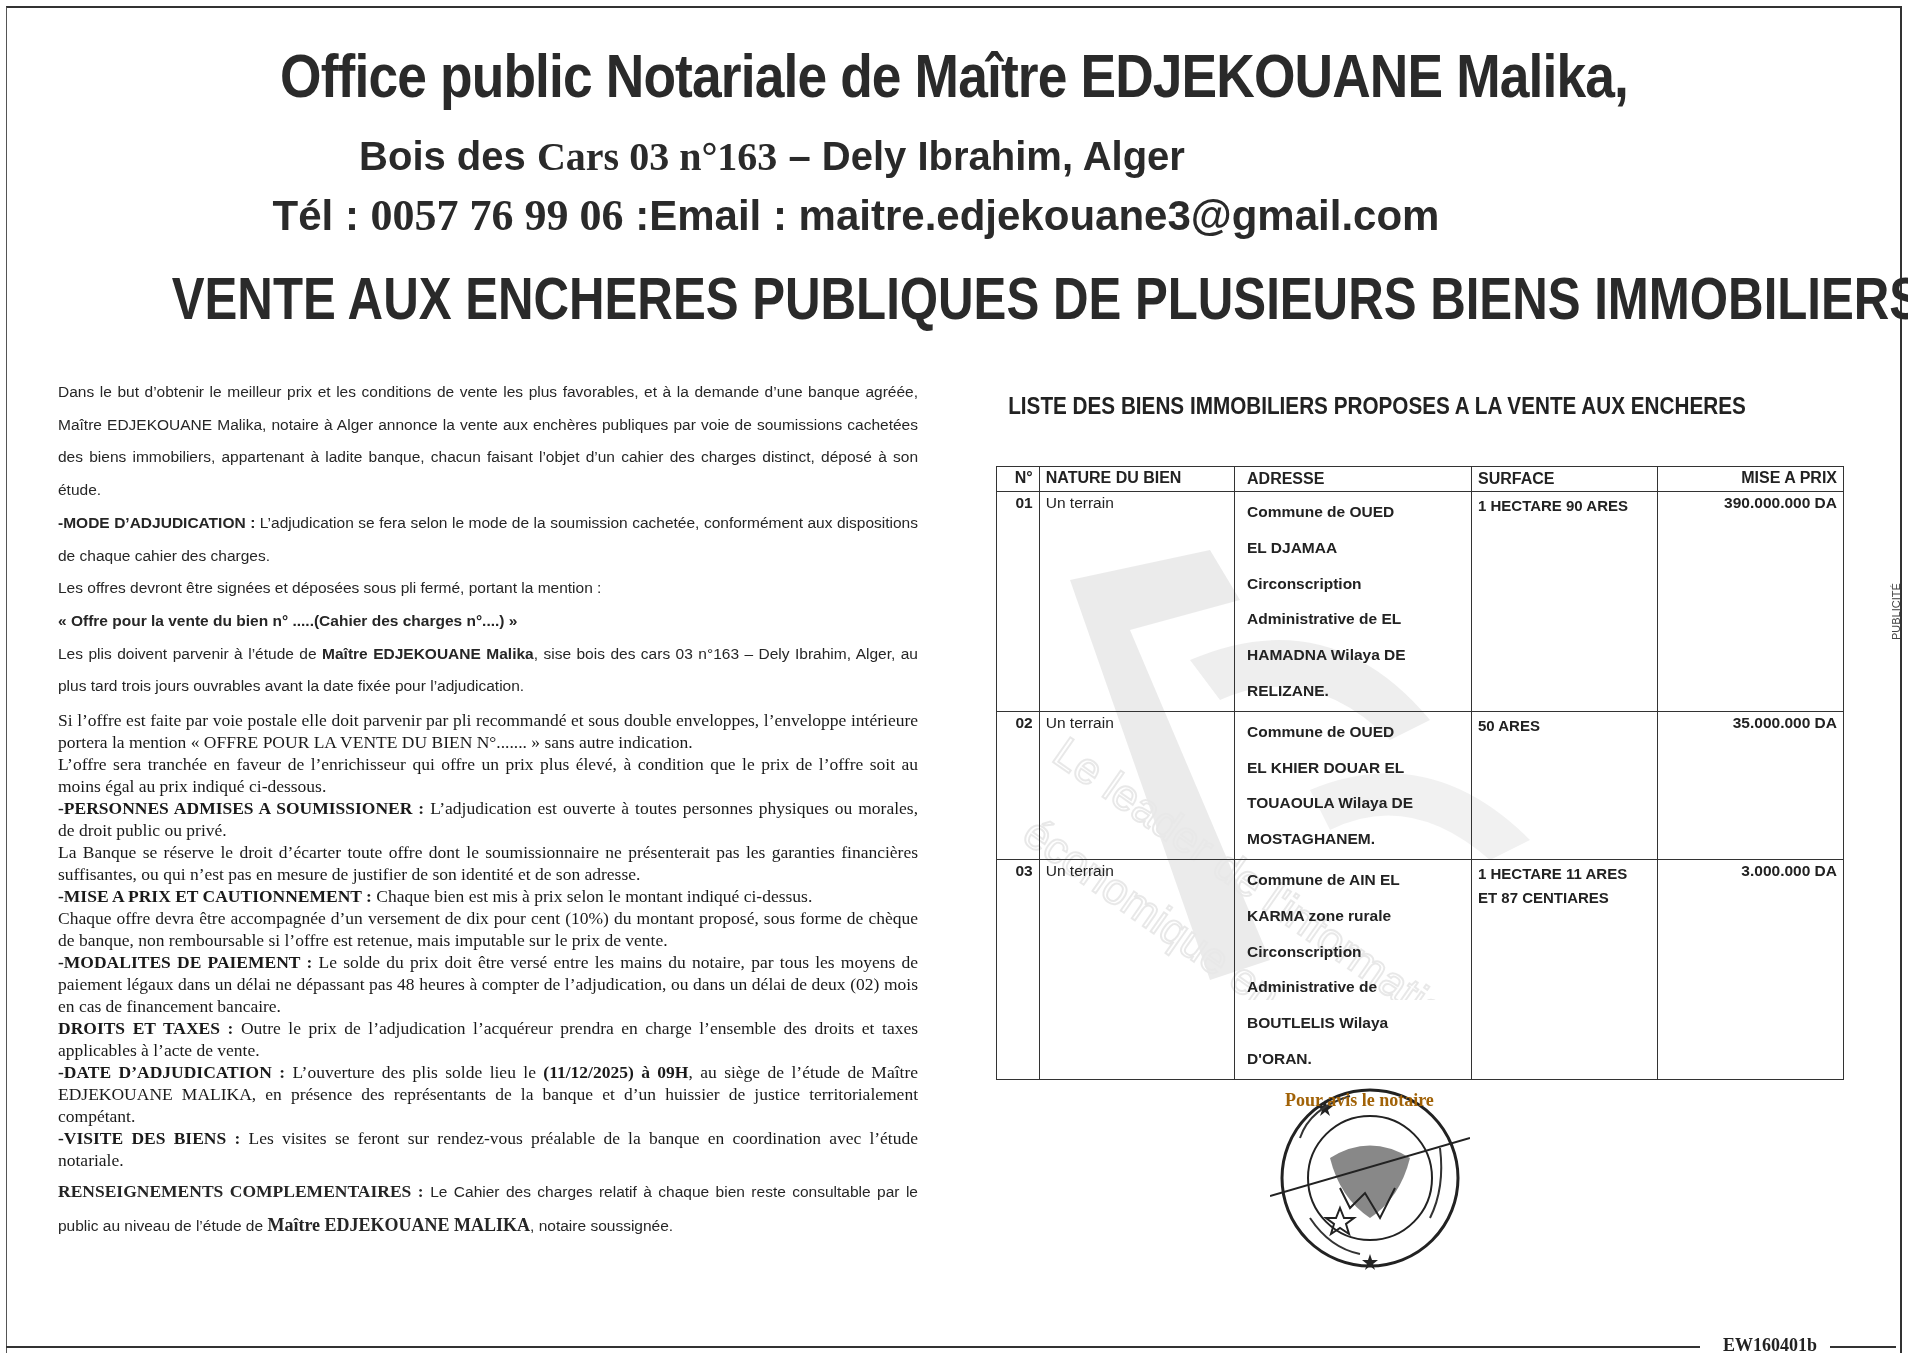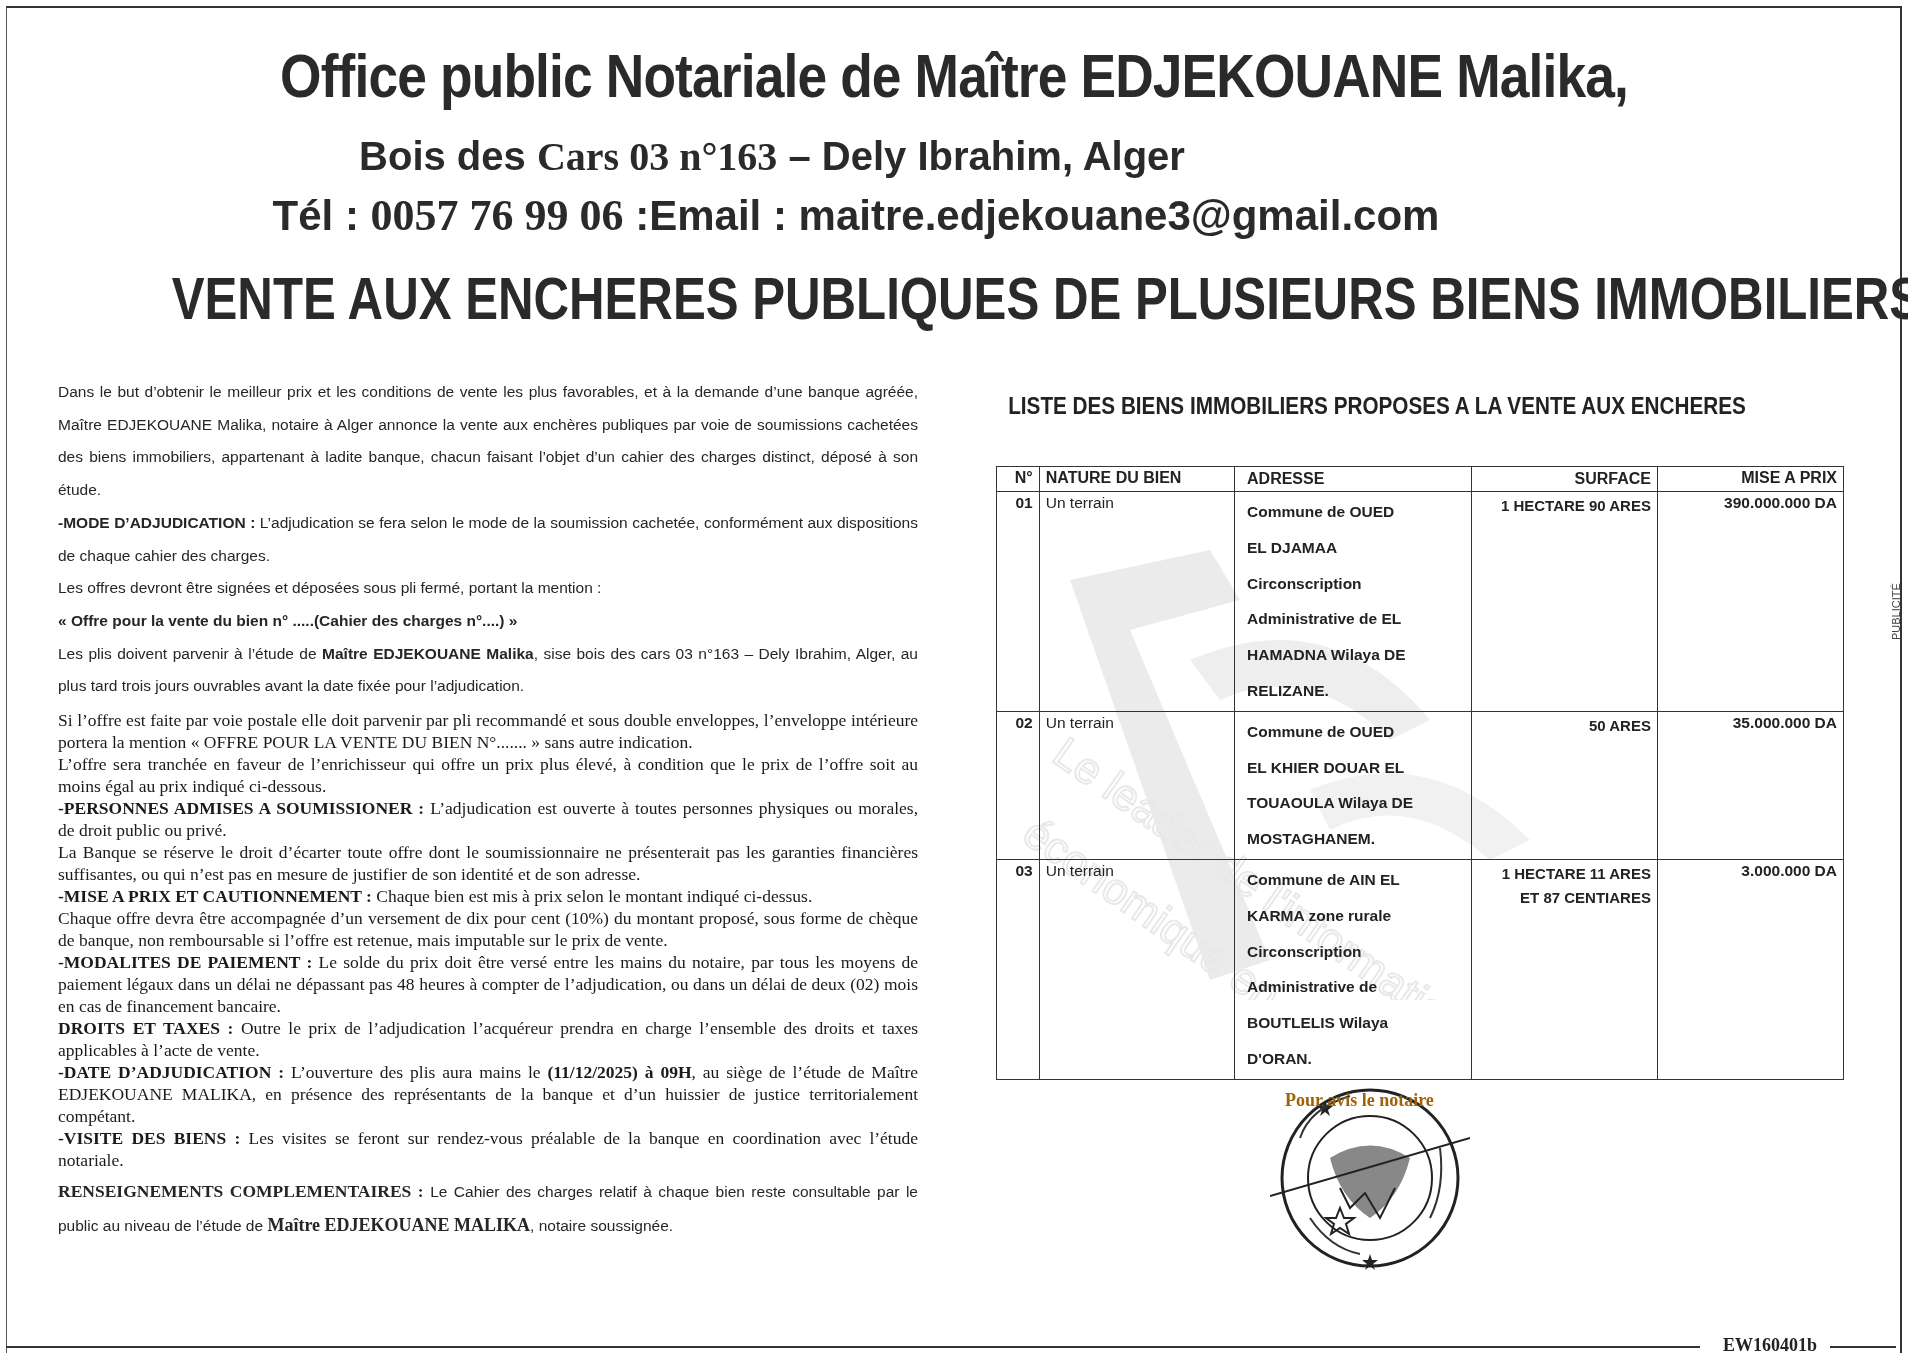--- a/index.html
+++ b/index.html
@@ -32,21 +32,21 @@
                 font-family: "Liberation Sans", sans-serif; font-weight: bold; font-size: 23px; color: #222;
                 transform: scaleX(0.9); transform-origin: left; white-space: nowrap; }
 
   table.props { position: absolute; left: 996px; top: 466px; border-collapse: collapse; width: 848px; }
   table.props th, table.props td { border: 1.5px solid #333; vertical-align: top; padding: 2px 6px; }
   table.props th { font-family: "Liberation Sans", sans-serif; font-weight: bold; font-size: 16px; height: 20px; color: #222; }
   table.props td { font-family: "Liberation Sans", sans-serif; font-size: 15.5px; color: #222; }
   .c-n { width: 30px; text-align: right; font-weight: bold; }
   .c-nat { width: 185px; text-align: left; }
   .c-adr { width: 220px; text-align: left; font-weight: bold; line-height: 35.8px; padding-left: 12px !important; margin-top: 47px; }
-  .c-sur { width: 175px; text-align: right; font-weight: bold; font-size: 15px !important; line-height: 24px; }
+  .c-sur { width: 175px; text-align: left; font-weight: bold; font-size: 15px !important; line-height: 24px; }
   .c-pri { width: 175px; text-align: right; font-weight: bold; margin-top: 12px; }
   th.c-adr { line-height: 20px; }
   th.c-sur { line-height: 20px; font-size: 16px !important; }
   tr.r1 td { height: 212px; }
   tr.r2 td { height: 140px; }
   tr.r3 td { height: 206px; }
 
   .watermark { position: absolute; left: 1010px; top: 540px; width: 560px; height: 460px; opacity: 0.16; pointer-events: none; }
 
   .stamp { position: absolute; left: 1270px; top: 1078px; width: 200px; height: 200px; }
@@ -96,21 +96,21 @@
     <span class="b">-MISE A PRIX ET CAUTIONNEMENT : </span><span>Chaque bien est mis à prix selon le montant indiqué ci-dessus.</span>
   </p>
   <p class="p-serif">Chaque offre devra être accompagnée d’un versement de dix pour cent (10%) du montant proposé, sous forme de chèque de banque, non remboursable si l’offre est retenue, mais imputable sur le prix de vente.</p>
   <p class="p-serif">
     <span class="b">-MODALITES DE PAIEMENT : </span><span>Le solde du prix doit être versé entre les mains du notaire, par tous les moyens de paiement légaux dans un délai ne dépassant pas 48 heures à compter de l’adjudication, ou dans un délai de deux (02) mois en cas de financement bancaire.</span>
   </p>
   <p class="p-serif">
     <span class="b">DROITS ET TAXES : </span><span>Outre le prix de l’adjudication l’acquéreur prendra en charge l’ensemble des droits et taxes applicables à l’acte de vente.</span>
   </p>
   <p class="p-serif">
-    <span class="b">-DATE D’ADJUDICATION : </span><span>L’ouverture des plis aura mains le </span><span class="b">(11/12/2025) à 09H</span><span>, au siège de l’étude de Maître EDJEKOUANE MALIKA, en présence des représentants de la banque et d’un huissier de justice territorialement compétant.</span>
+    <span class="b">-DATE D’ADJUDICATION : </span><span>L’ouverture des plis solde lieu le </span><span class="b">(11/12/2025) à 09H</span><span>, au siège de l’étude de Maître EDJEKOUANE MALIKA, en présence des représentants de la banque et d’un huissier de justice territorialement compétant.</span>
   </p>
   <p class="p-serif">
     <span class="b">-VISITE DES BIENS : </span><span>Les visites se feront sur rendez-vous préalable de la banque en coordination avec l’étude notariale.</span>
   </p>
   <p class="p-sans" style="margin-top:4px">
     <span class="b sp-serif" style="font-size:17.5px">RENSEIGNEMENTS COMPLEMENTAIRES : </span><span>Le Cahier des charges relatif à chaque bien reste consultable par le public au niveau de l’étude de </span><span class="b sp-serif" style="font-size:18px">Maître EDJEKOUANE MALIKA</span><span>, notaire soussignée.</span>
   </p>
 </div>
 
 <div class="list-title">LISTE DES BIENS IMMOBILIERS PROPOSES A LA VENTE AUX ENCHERES</div>

